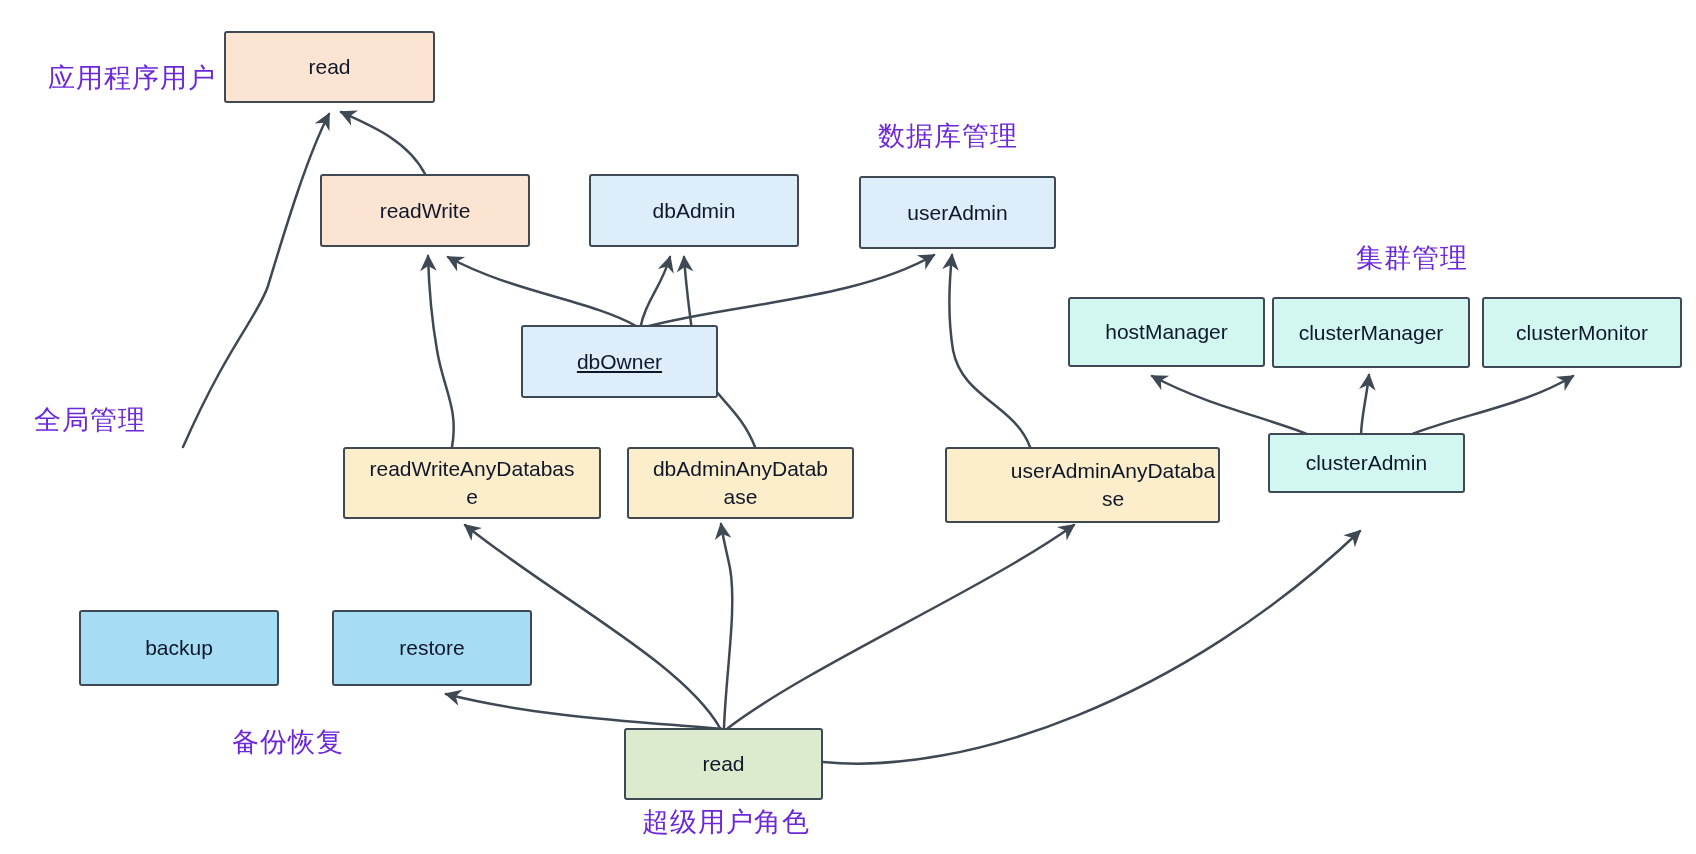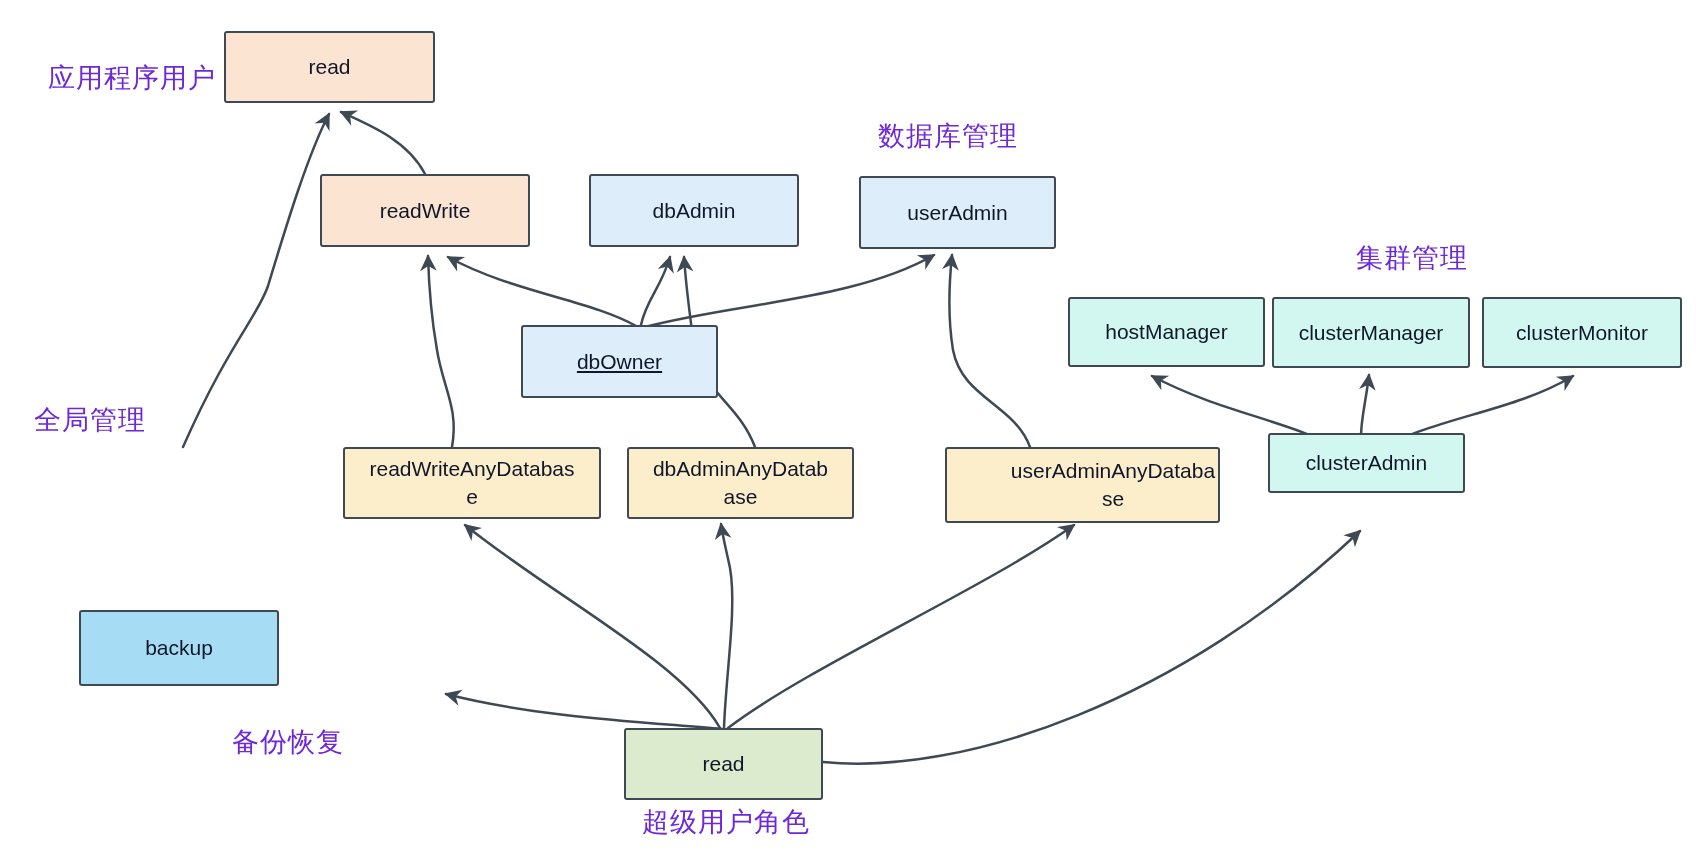--- a/index.html
+++ b/index.html
@@ -132,17 +132,20 @@
   </div>
   <div class="node c-wheat" id="n-userAdminAnyDatabase">
     <span class="wrap-210">userAdminAnyDatabase</span>
   </div>
   <div class="node c-cyan" id="n-clusterAdmin">
     <span>clusterAdmin</span>
   </div>
   <div class="node c-sky" id="n-backup">
     <span>backup</span>
   </div>
+  <div class="node c-sky" id="n-restore">
+    <span>restore</span>
+  </div>
   <div class="node c-green" id="n-root">
     <span>read</span>
   </div>
 
 </div>
 
 </body></html>

